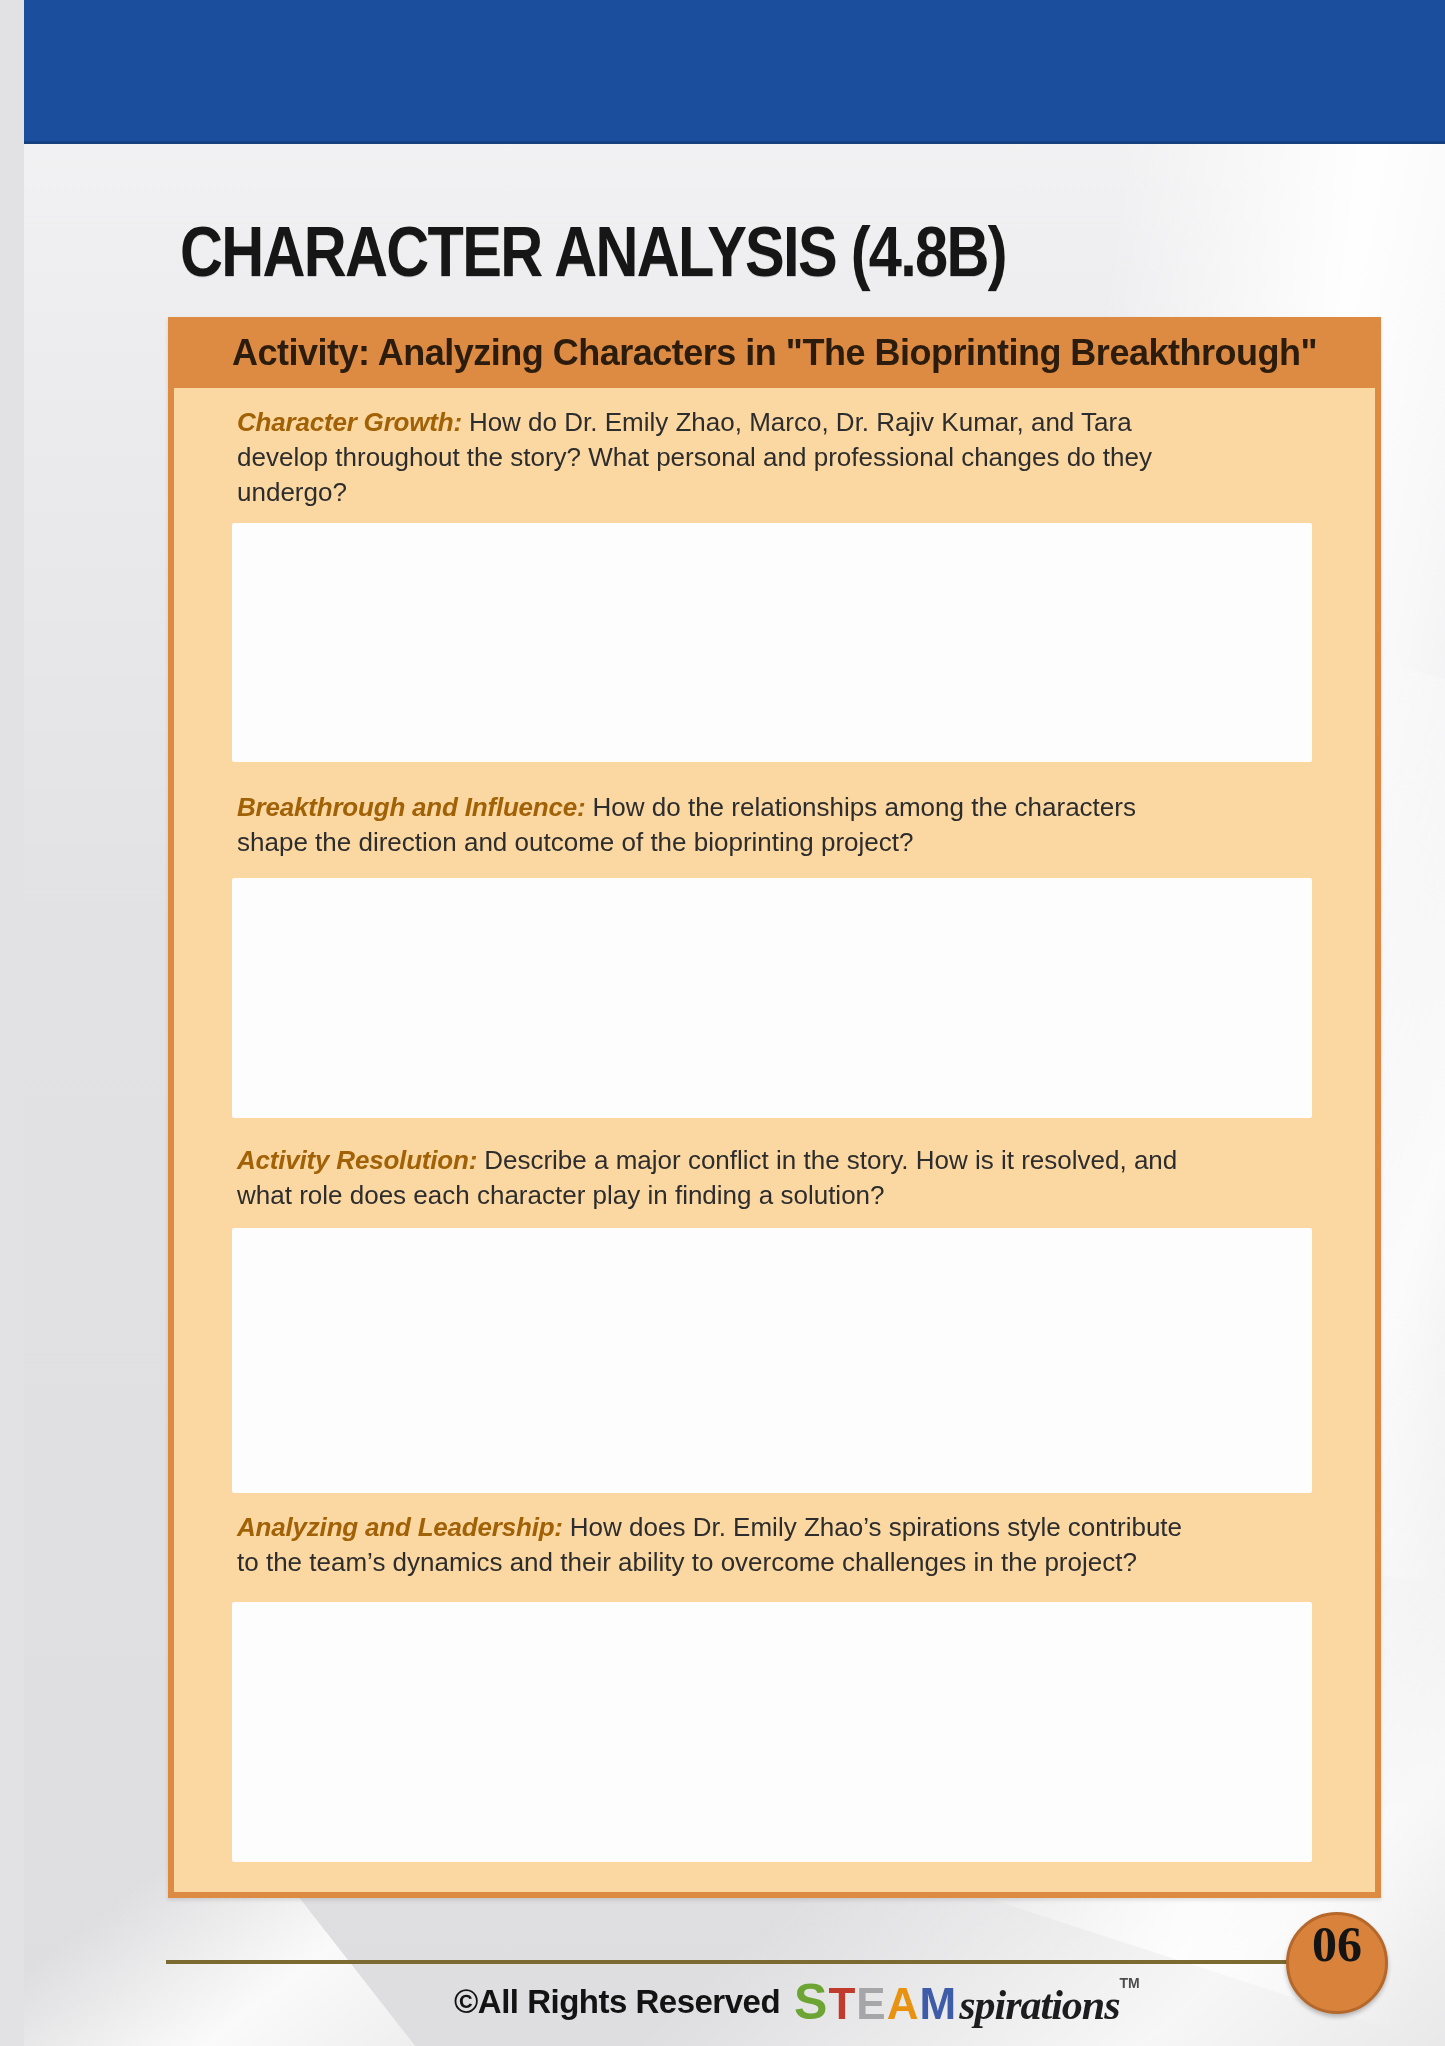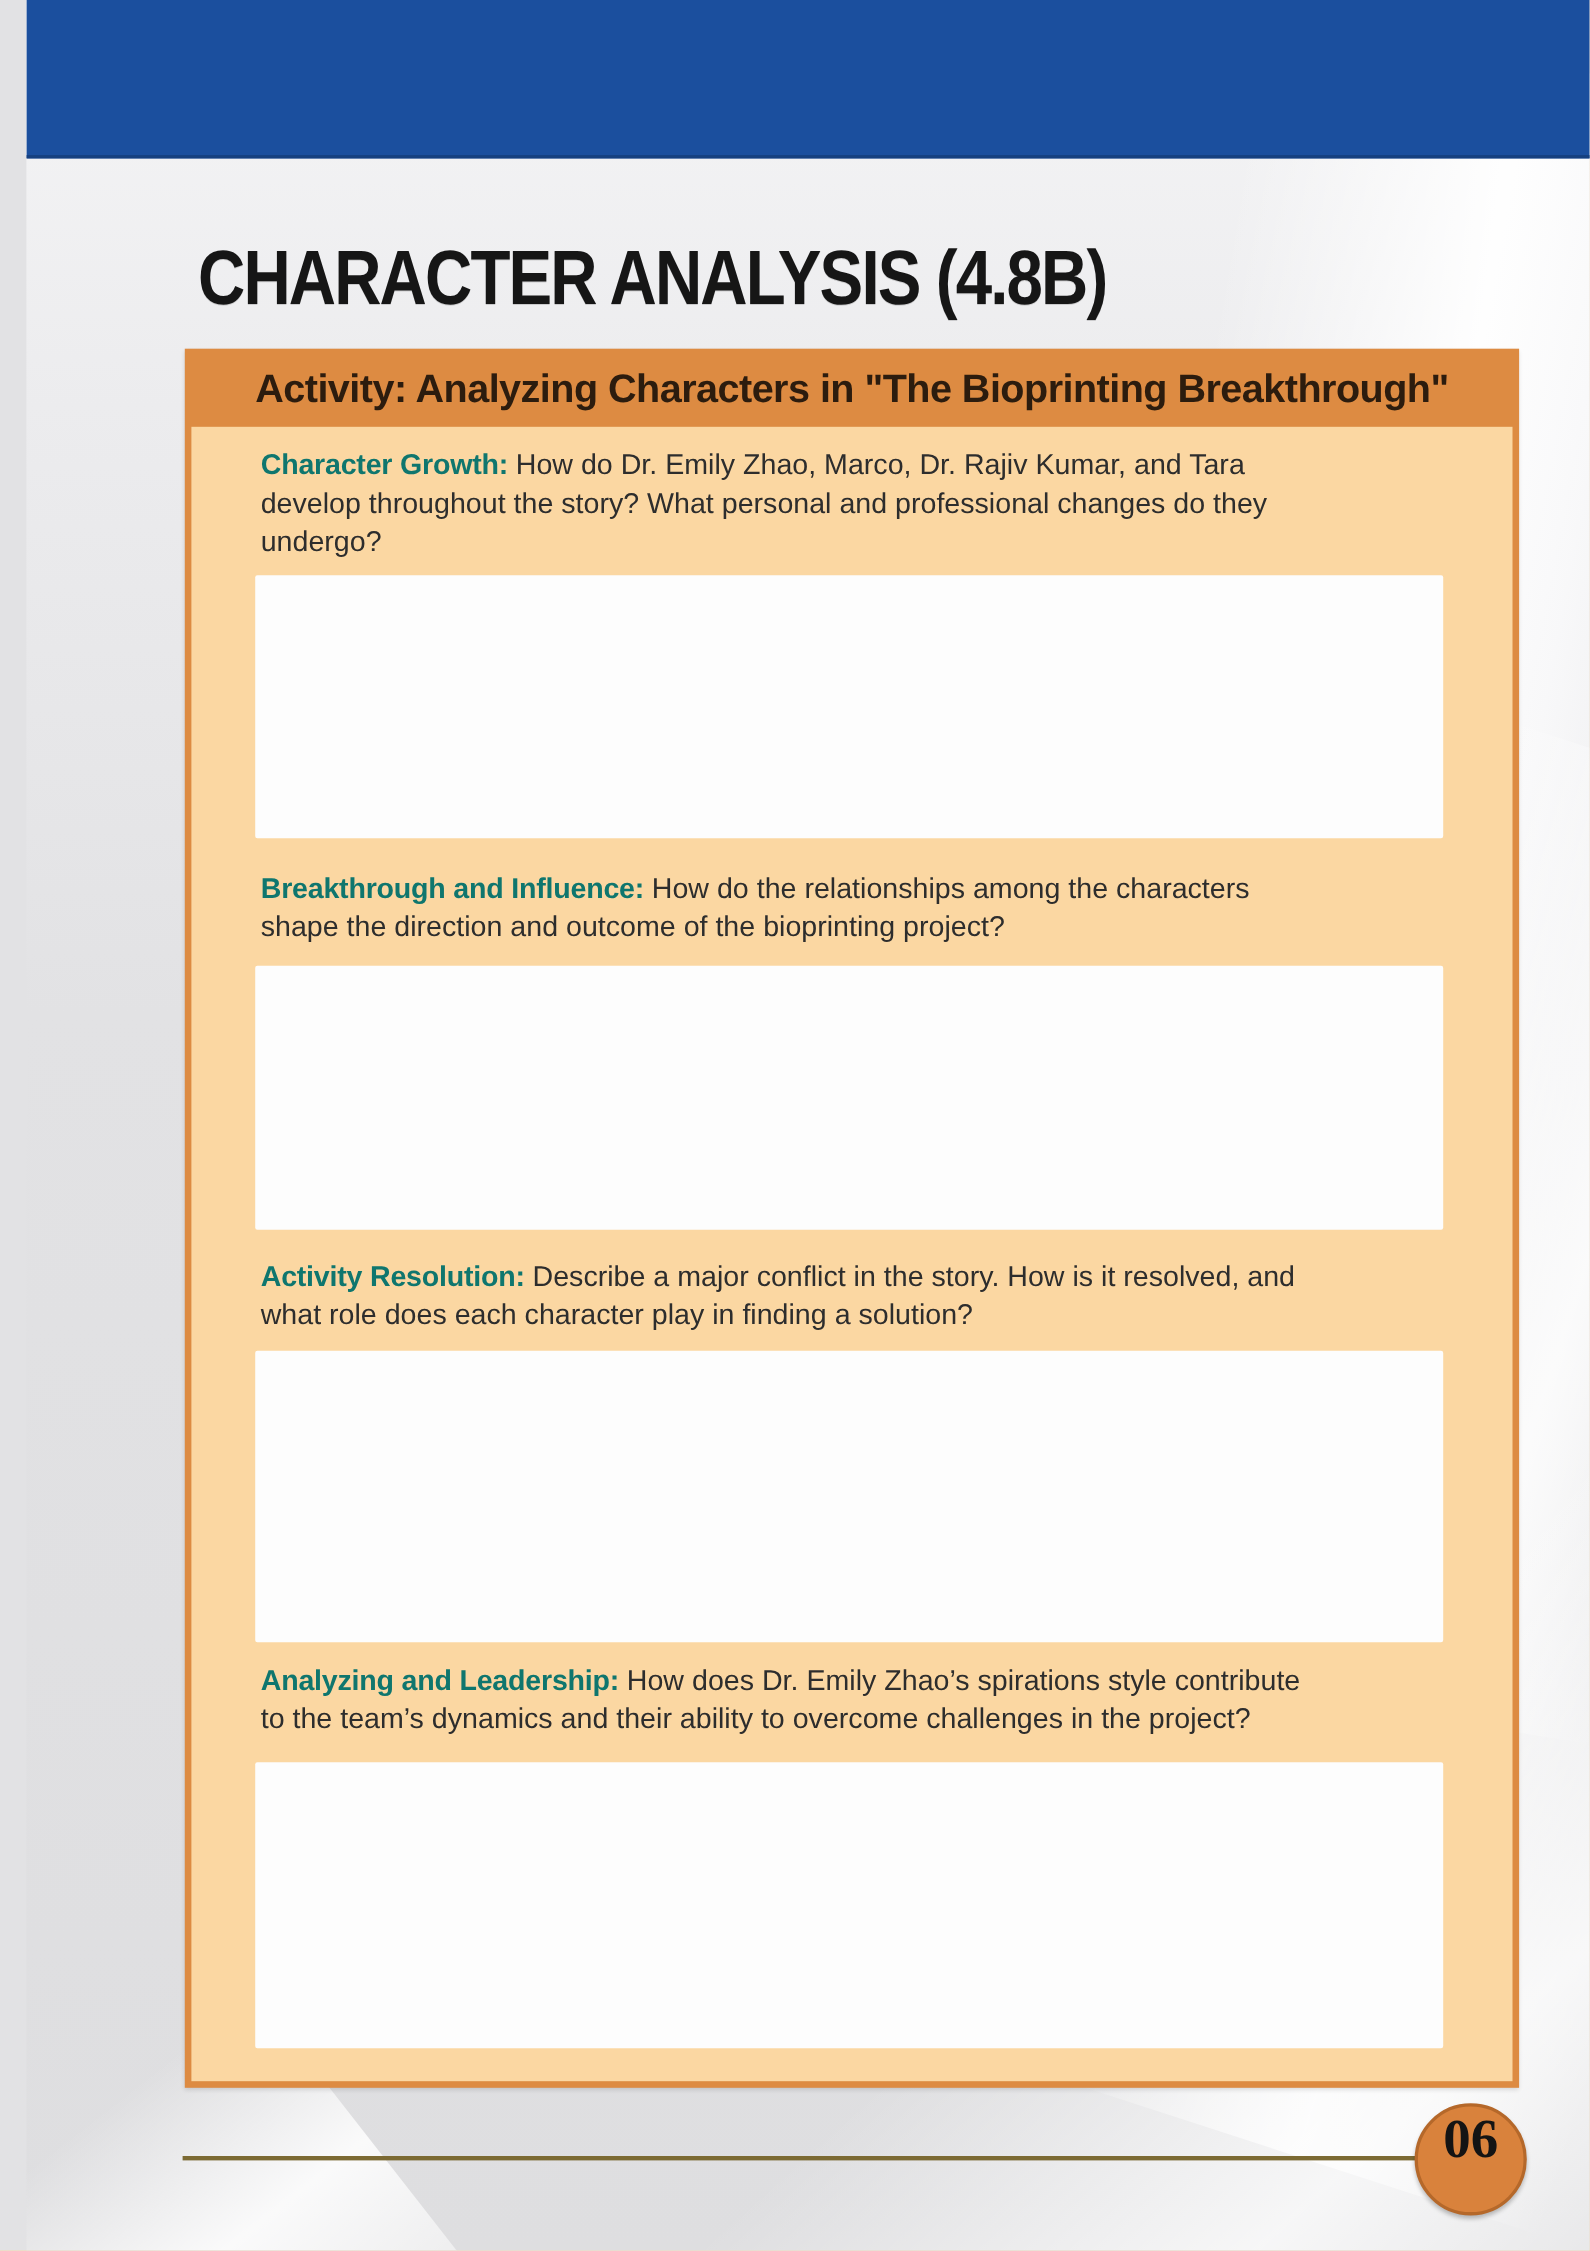--- a/index.html
+++ b/index.html
@@ -72,21 +72,21 @@
     width: 1201px; height: 1504px;
     background: #fbd7a2;
   }
   .section { position: absolute; left: 0; width: 1201px; }
   .question {
     position: absolute; left: 63px; top: 0;
     width: 1095px;
     font-size: 26px; line-height: 35px; color: #2d2d2d;
     white-space: pre-line;
   }
-  .question b { color: #0f766e; margin-right: 7px; letter-spacing: -0.2px; }
+  .question b { color: #a16207; margin-right: 7px; letter-spacing: -0.2px; font-style: italic; }
   .answer-box {
     position: absolute; left: 58px;
     width: 1080px;
     background: #fdfdfd;
     border-radius: 2px;
   }
   
   .sec-1 .question { top: 17px; }
   .sec-1 .answer-box { top: 135px; height: 239px; }
   .sec-2 .question { top: 402px; }
@@ -180,18 +180,30 @@
         <p class="question"><b>Analyzing and Leadership:</b><span>How does Dr. Emily Zhao’s spirations style contribute
 to the team’s dynamics and their ability to overcome challenges in the project?</span></p>
         <div class="answer-box"></div>
       </div>
 
     </div>
   </div>
 
   <div class="footer-line"></div>
 
+  <div class="footer-row">
+    <span class="copyright">©All Rights Reserved</span>
+    <span class="logo">
+      <span class="ltr l-s">S</span>
+      <span class="ltr l-t">T</span>
+      <span class="ltr l-e">E</span>
+      <span class="ltr l-a">A</span>
+      <span class="ltr l-m">M</span>
+      <span class="suffix">spirations</span>
+      <span class="tm">TM</span>
+    </span>
+  </div>
 
   <div class="page-badge">
     <span>06</span>
   </div>
 
 </div>
 
 </body></html>

